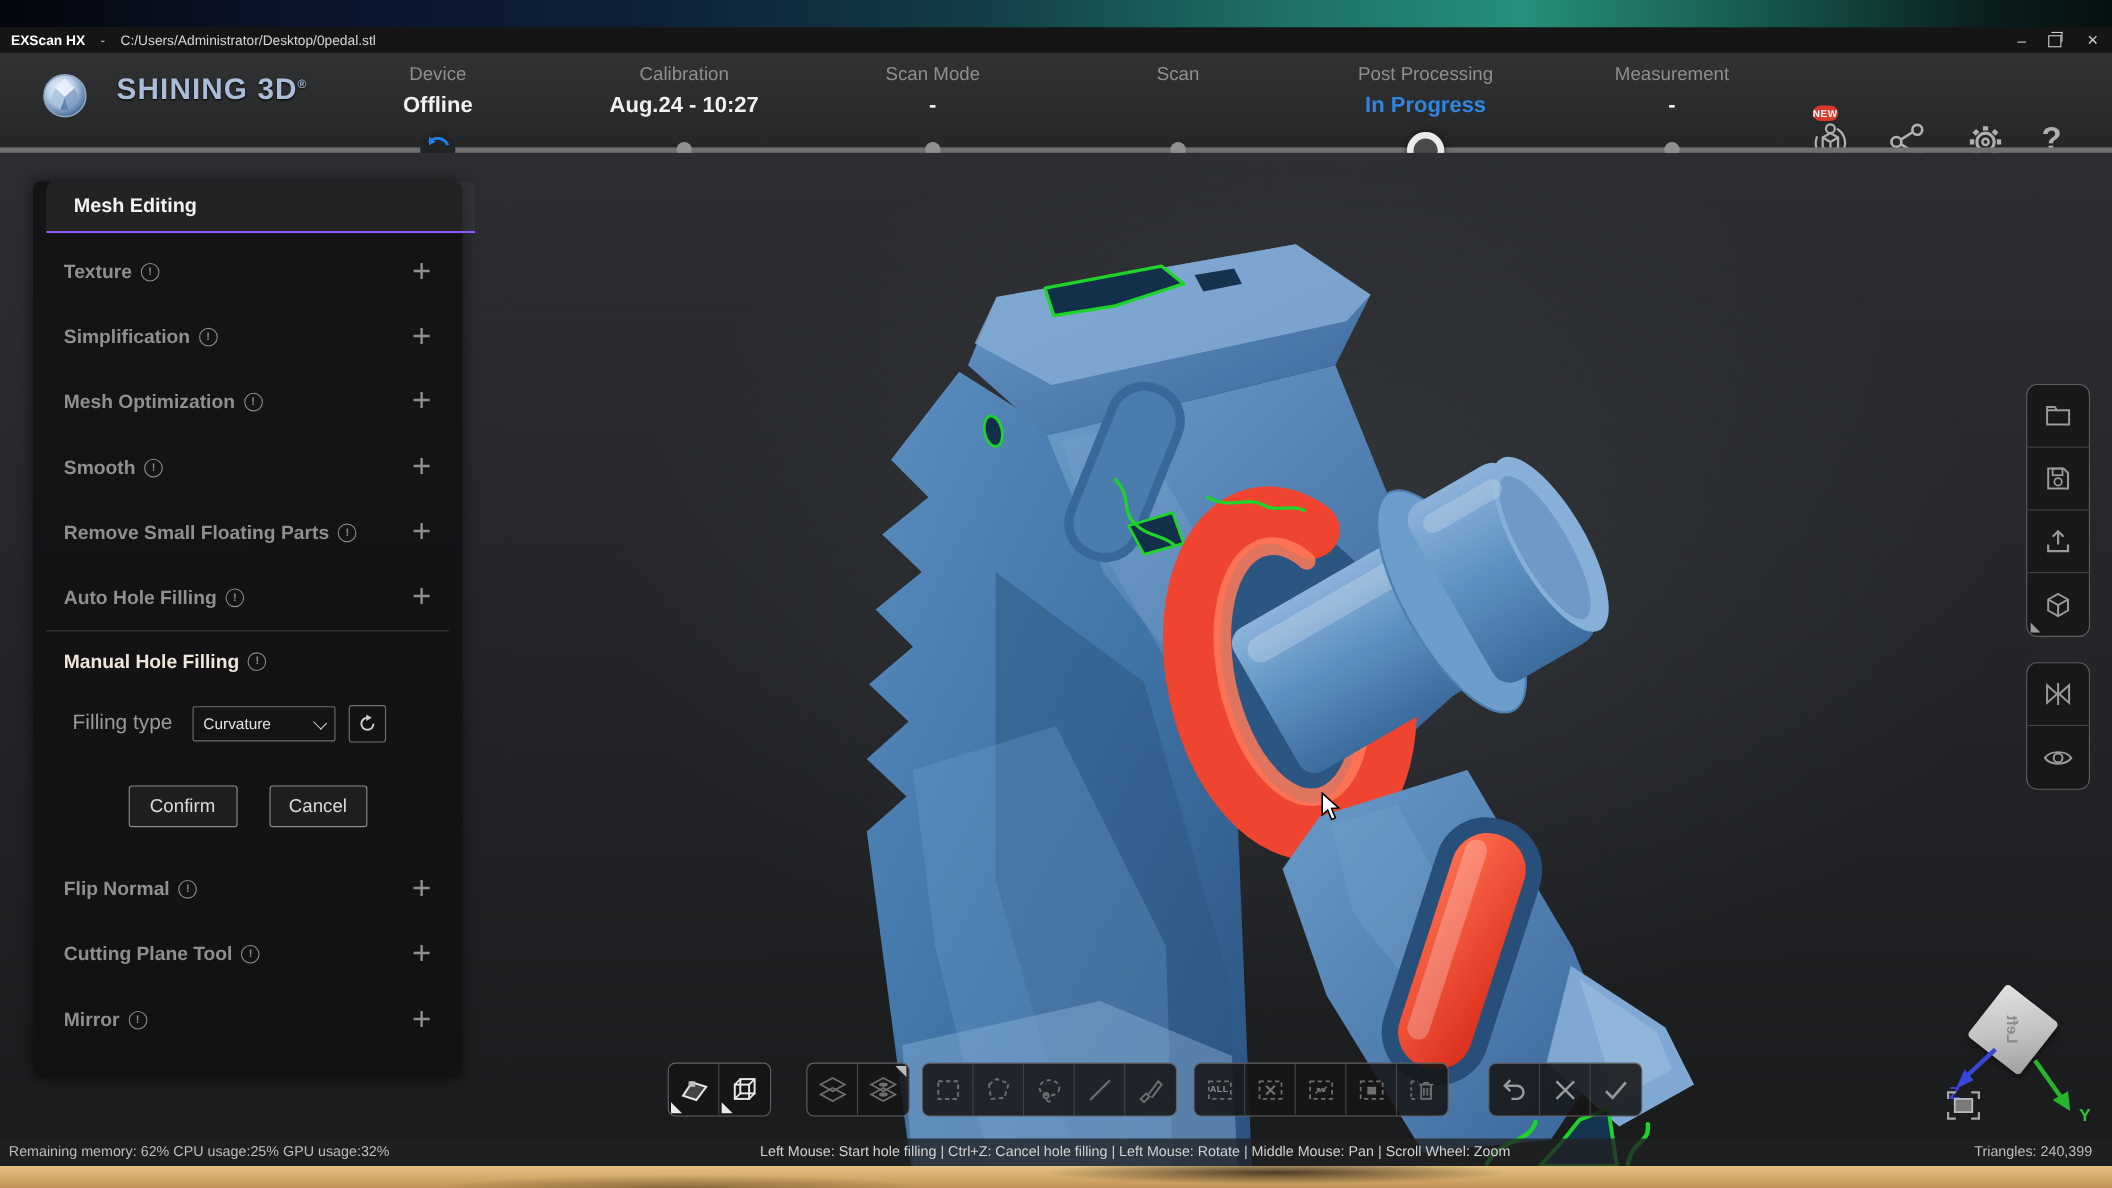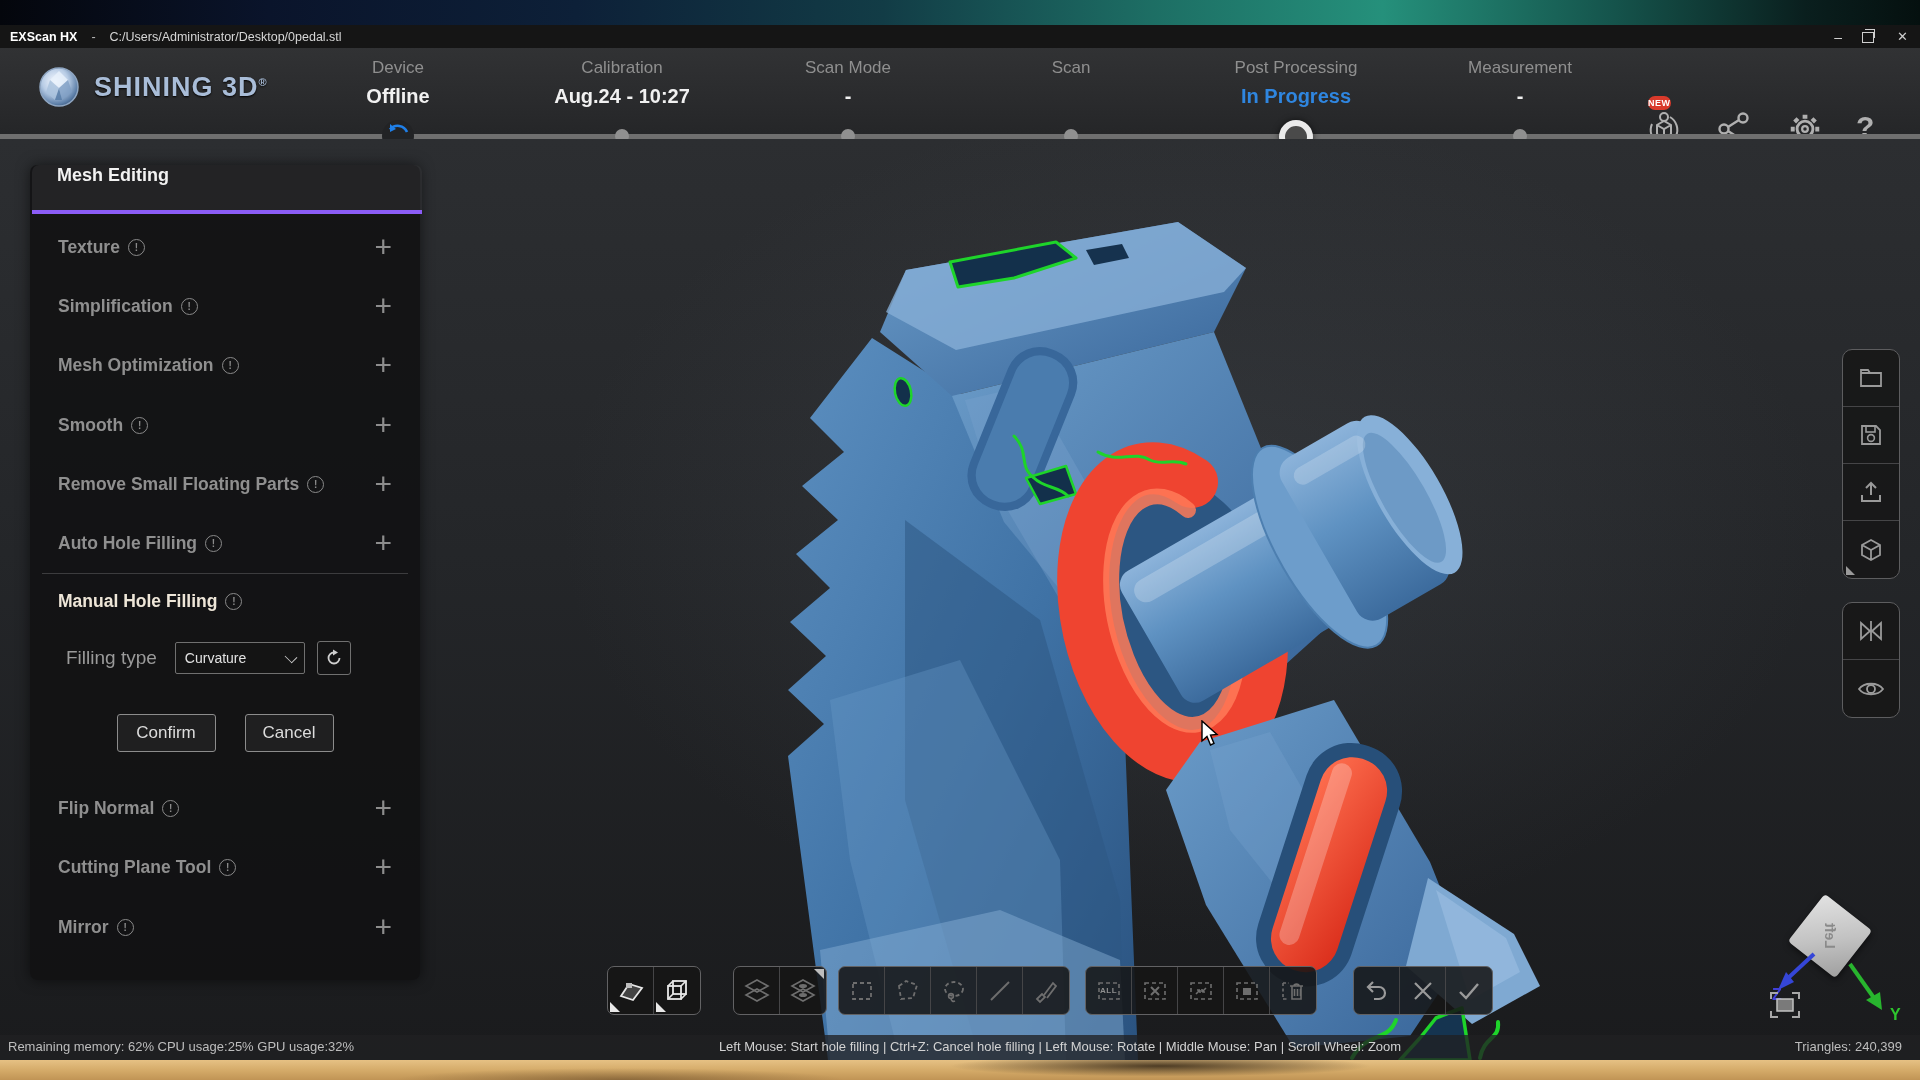--- a/index.html
+++ b/index.html
@@ -14,21 +14,21 @@
   #titlebar .app{font-weight:bold;color:#ffffff;margin-left:10px;}
   #titlebar .sep{margin:0 14px;color:#bdbdbd;}
   .winctl{position:absolute;top:0;height:23px;display:flex;align-items:center;color:#cfcfcf;}
   #win-min{right:78px;font-size:14px;}
   #win-restore{right:46px;width:10px;height:9px;border:1.5px solid #cfcfcf;position:absolute;top:7px;}
   #win-restore::before{content:"";position:absolute;left:2px;top:-4px;width:9px;height:8px;border-top:1.5px solid #cfcfcf;border-right:1.5px solid #cfcfcf;}
   #win-close{right:12px;font-size:13px;}
   
   #header{position:absolute;left:0;top:48px;width:1920px;height:86px;
     background:linear-gradient(180deg,#313234 0%,#2a2b2d 60%,#252628 100%);}
-  #brand{position:absolute;left:38px;top:18px;display:flex;align-items:center;}
+  #brand{position:absolute;left:38px;top:18px;display:flex;align-items:flex-start;gap:12px;}
   #brand .name{font-size:27px;font-weight:bold;letter-spacing:1px;color:#a9bdd8;
     text-shadow:0 1px 2px #000;margin-left:14px;}
   #brand sup{font-size:11px;color:#a9bdd8;}
   .nav-step{position:absolute;top:10px;width:260px;margin-left:-130px;text-align:center;}
   .nav-step .lbl{font-size:17px;color:#8f8f8f;}
   .nav-step .val{font-size:20px;font-weight:bold;color:#f1f1f1;margin-top:7px;}
   .nav-step .val.blue{color:#2f86e0;}
   #progress-line{position:absolute;left:0;top:134px;width:1920px;height:5px;background:#6f6f6f;}
   .dot{position:absolute;top:129px;width:14px;height:14px;border-radius:50%;background:#909090;margin-left:-7px;}
   #dot-post{position:absolute;top:120px;width:22px;height:22px;border-radius:50%;
@@ -46,23 +46,23 @@
   #modelsvg{position:absolute;left:0;top:0;width:1920px;height:1080px;pointer-events:none;}
   
   #toast{position:absolute;left:770px;top:170px;width:376px;height:43px;background:rgba(10,10,10,.92);
     border-radius:4px;display:flex;align-items:center;justify-content:center;
     font-size:22px;color:#ededed;z-index:6;}
   #toast .num{color:#3d86d8;font-weight:bold;margin:0 2px;}
   
   #panel{position:absolute;left:30px;top:165px;width:390px;height:815px;
     background:rgba(17,17,18,.88);border-radius:7px;z-index:10;
     box-shadow:0 0 14px rgba(0,0,0,.55);}
-  #panel-header{position:absolute;left:2px;top:0;width:100%;height:45px;
-    background:rgba(64,64,66,.35);border-radius:7px 7px 0 0;border-bottom:4px solid #8b5cf6;
-    display:flex;align-items:flex-start;}
+  #panel-header{position:absolute;left:12px;top:0;width:100%;height:45px;
+    background:rgba(64,64,66,.35);border-radius:7px 7px 0 0;border-bottom:2px solid #8b5cf6;
+    display:flex;align-items:center;}
   #panel-header span{color:#f2f2f2;font-size:18px;font-weight:bold;margin-left:25px;}
   .prow{position:absolute;left:0;width:100%;height:44px;display:flex;align-items:center;
     padding:0 28px;box-sizing:border-box;}
   .prow .lab{font-size:17.5px;font-weight:bold;color:#8f8f8f;}
   .info{display:inline-block;width:15px;height:15px;border:1.4px solid #8a8a8a;border-radius:50%;
     color:#8a8a8a;font-size:10px;line-height:15px;text-align:center;font-weight:bold;margin-left:8px;
     vertical-align:2px;}
   .plus{margin-left:auto;color:#8d8d8d;font-size:30px;font-weight:300;line-height:30px;}
   #divider{position:absolute;left:12px;top:408px;width:366px;height:1px;background:#3c3c3e;}
   .prow .lab.active{color:#eee6d8;}
@@ -96,21 +96,21 @@
   .bbtn:last-child{border-right:none;}
   .bbtn .wtri{position:absolute;left:2px;bottom:2px;width:0;height:0;
     border-left:10px solid #e8e8e8;border-top:10px solid transparent;}
   .bbtn .ctri{position:absolute;right:2px;top:2px;width:0;height:0;
     border-right:10px solid #bdbdbd;border-bottom:10px solid transparent;}
   .allword{position:absolute;font-size:8px;font-weight:bold;color:#8f8f8f;letter-spacing:.5px;}
   
   #statusbar{position:absolute;left:0;top:1035px;width:1920px;height:25px;
     background:rgba(32,32,34,.78);z-index:8;color:#bdbdbd;font-size:13px;}
   #status-left{position:absolute;left:8px;top:4px;}
-  #status-center{position:absolute;left:1032px;top:4px;transform:translateX(-50%);color:#d2d2d2;white-space:nowrap;margin-left:28px;}
+  #status-center{position:absolute;left:1032px;top:4px;transform:translateX(-50%);color:#d2d2d2;white-space:nowrap;}
   #status-right{position:absolute;right:18px;top:4px;}
   #wood{position:absolute;left:0;top:1060px;width:1920px;height:20px;z-index:9;
     background:radial-gradient(ellipse 280px 14px at 1160px 6px,rgba(30,20,10,.75),rgba(0,0,0,0) 75%),
                radial-gradient(ellipse 300px 16px at 620px 20px,rgba(60,40,20,.4),rgba(0,0,0,0) 75%),
                linear-gradient(180deg,#e6c184 0%,#d3a967 55%,#c09455 100%);}
   
   #axes{position:absolute;left:1752px;top:898px;width:168px;height:135px;z-index:6;}
   #view-cube{position:absolute;left:48px;top:8px;width:60px;height:60px;
     background:linear-gradient(135deg,#e2e2e2 0%,#c2c2c2 55%,#9f9f9f 100%);
     transform:rotate(38deg);border-radius:4px;box-shadow:2px 2px 6px rgba(0,0,0,.5);

